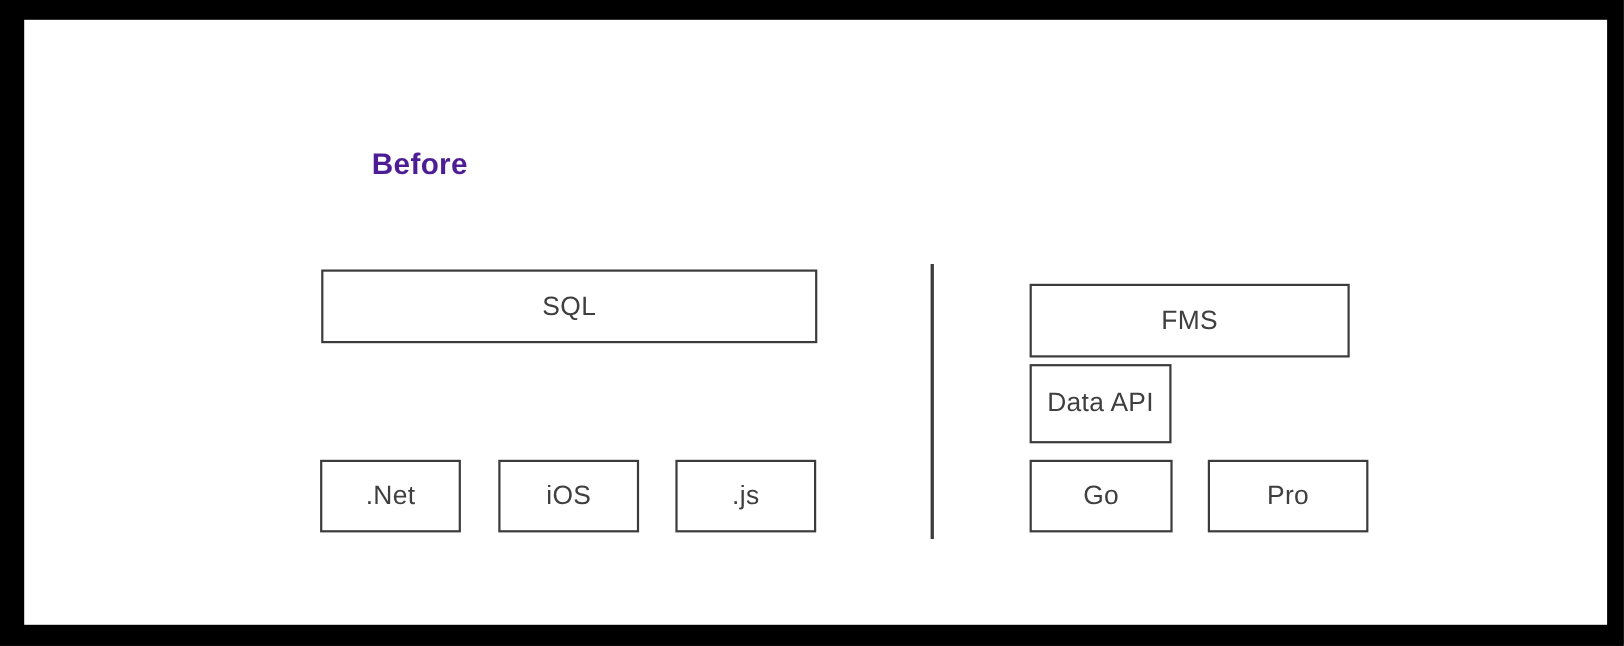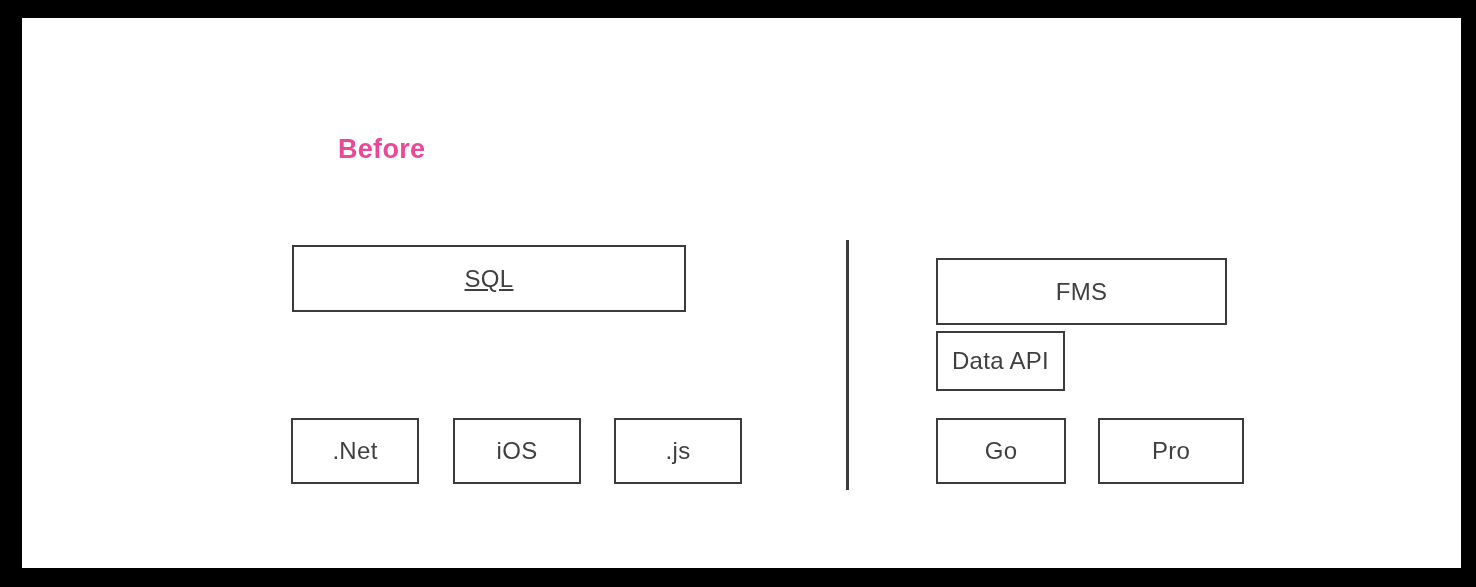--- a/index.html
+++ b/index.html
@@ -23,21 +23,21 @@
     height: 550px;
     background: #ffffff;
   }
   .title {
     position: absolute;
     left: 316px;
     top: 116px;
     font-size: 27px;
     font-weight: 700;
     letter-spacing: 0.3px;
-    color: #ec4899;
+    color: #4c1d95;
   }
   .box {
     position: absolute;
     box-sizing: border-box;
     border: 2.5px solid #3b3b3b;
     background: #ffffff;
     display: flex;
     align-items: center;
     justify-content: center;
     font-size: 24px;
@@ -47,27 +47,27 @@
   }
   .divider {
     position: absolute;
     left: 824px;
     top: 222px;
     width: 3px;
     height: 250px;
     background: #3b3b3b;
   }
   
-  .box-sql      { left: 270px; top: 227px; width: 394px; height: 67px; text-decoration: underline; }
+  .box-sql      { left: 270px; top: 227px; width: 451px; height: 67px; }
   .box-net      { left: 269px; top: 400px; width: 128px; height: 66px; }
   .box-ios      { left: 431px; top: 400px; width: 128px; height: 66px; }
   .box-js       { left: 592px; top: 400px; width: 128px; height: 66px; }
   
   .box-fms      { left: 914px;  top: 227px; width: 291px; height: 67px; margin-top: 13px; }
-  .box-dataapi  { left: 914px;  top: 313px; width: 129px; height: 60px; }
+  .box-dataapi  { left: 914px;  top: 313px; width: 129px; height: 72px; }
   .box-go       { left: 914px;  top: 400px; width: 130px; height: 66px; }
   .box-pro      { left: 1076px; top: 400px; width: 146px; height: 66px; }
 </style>
 </head>
 <body>
 
 <div class="stage">
   <div class="canvas">
 
     <div class="title">Before</div>

